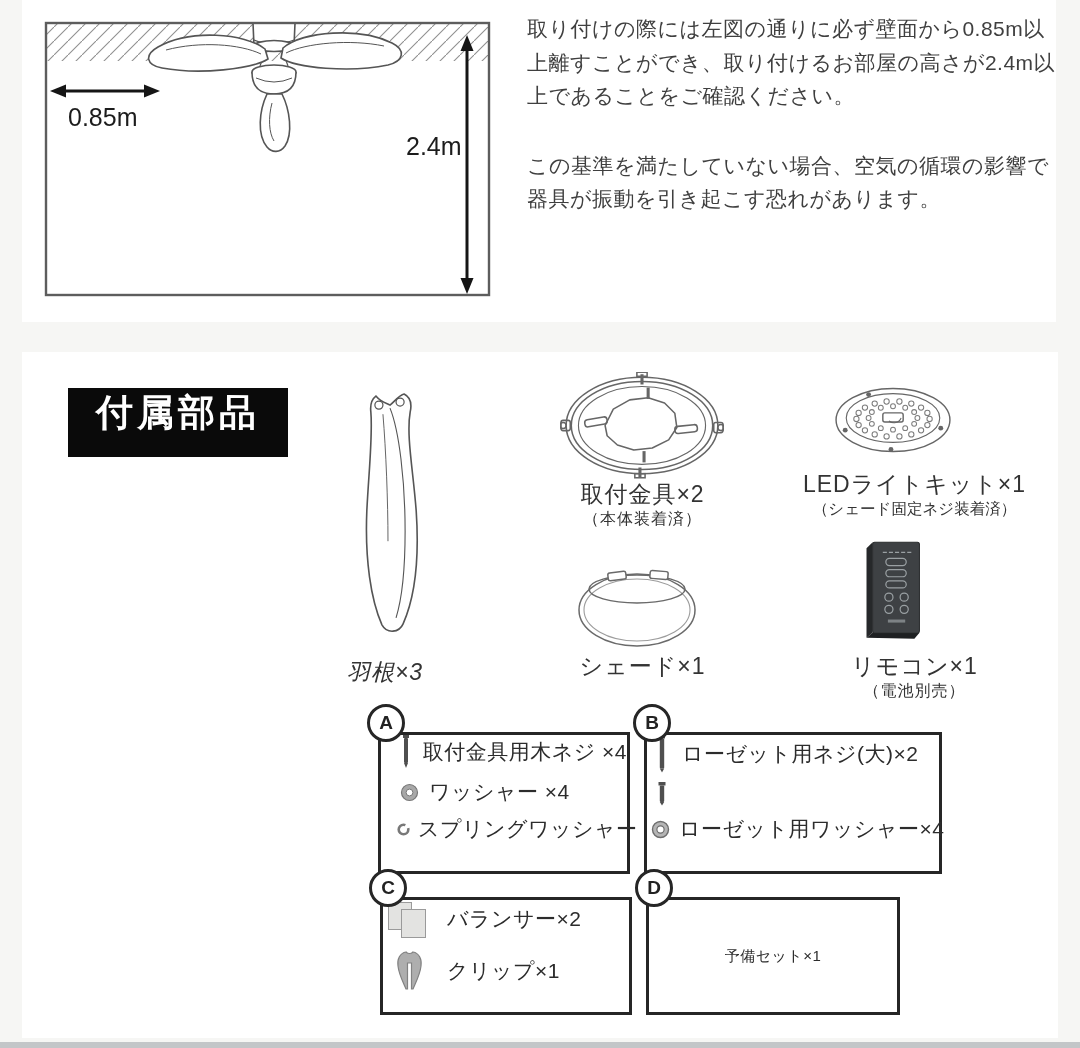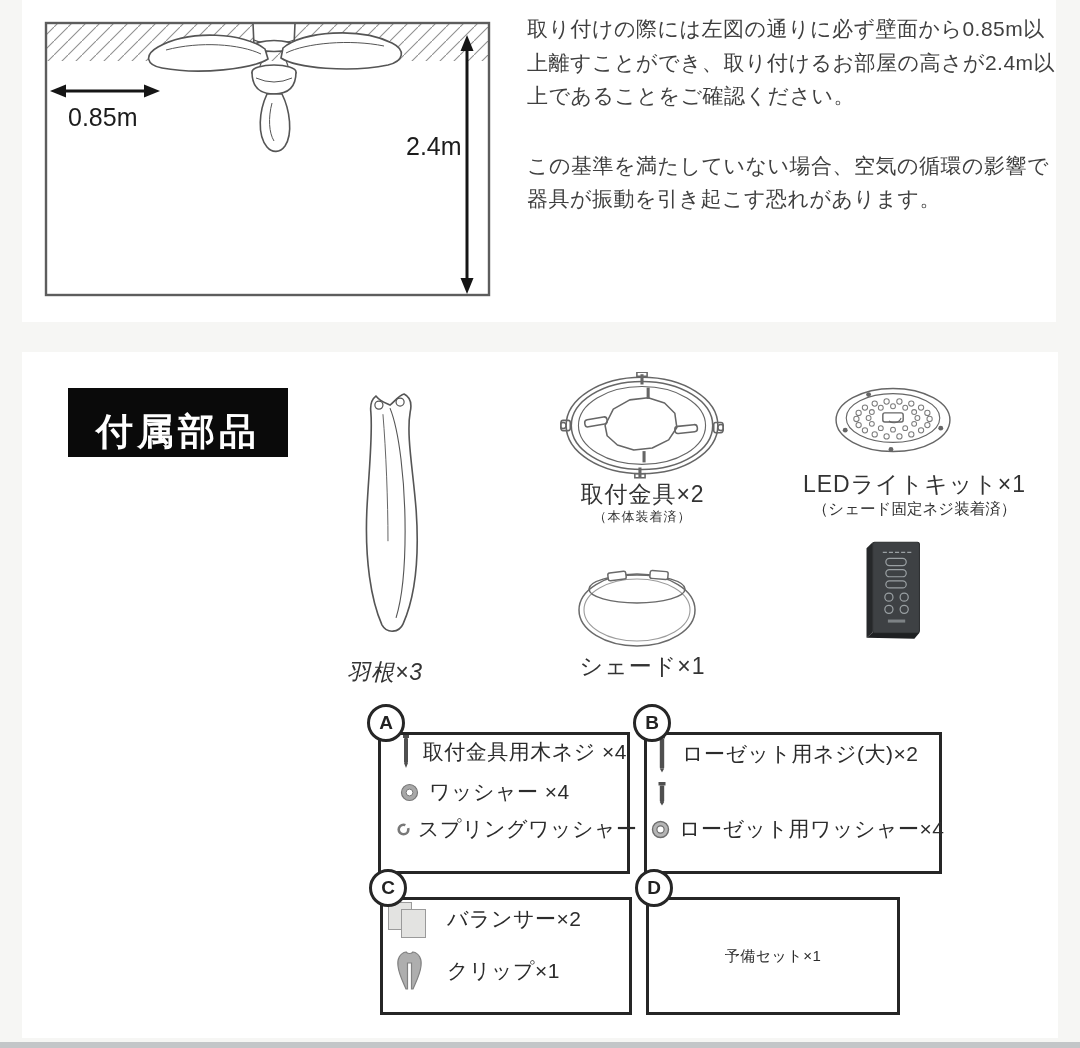--- a/index.html
+++ b/index.html
@@ -17,24 +17,24 @@
   
   .diagram-svg{position:absolute;left:18px;top:13px;}
   .instructions{position:absolute;left:505px;top:12px;width:534px;color:#3f3f3f;}
   .instructions p{margin:0;font-size:21px;line-height:1.6;letter-spacing:0.5px;}
   .instructions p + p{margin-top:36px;}
 
   
   .badge{
     position:absolute;left:46px;top:36px;width:220px;height:69px;background:#0a0a0a;
     color:#fff;font-size:37px;font-weight:bold;letter-spacing:4px;
-    display:flex;align-items:flex-end;justify-content:center;
+    display:flex;align-items:flex-start;justify-content:center;
   }
   .part-label{position:absolute;text-align:center;color:#333;font-size:23px;letter-spacing:1px;line-height:1.25;}
-  .part-label .note{font-size:13px;}
+  .part-label .note{font-size:16px;}
   .part-label .note-small{font-size:15.5px;letter-spacing:0;}
 
   .kit-box{position:absolute;border:3px solid #262626;background:#fff;}
   .kit-circle{
     position:absolute;left:-14px;top:-31px;width:32px;height:32px;border:3px solid #262626;border-radius:50%;
     background:#fff;display:flex;align-items:center;justify-content:center;
     font-size:19px;font-weight:bold;color:#222;z-index:2;
   }
   .kit-items{display:flex;flex-direction:column;justify-content:flex-start;height:100%;box-sizing:border-box;gap:9px;}
   .kit-row{display:flex;align-items:center;}
@@ -226,20 +226,24 @@
       <rect x="27" y="24" width="20" height="7" rx="3.5"></rect>
       <rect x="27" y="35" width="20" height="7" rx="3.5"></rect>
       <rect x="27" y="46" width="20" height="7" rx="3.5"></rect>
       <circle cx="30" cy="62" r="4"></circle>
         <circle cx="45" cy="62" r="4"></circle>
       <circle cx="30" cy="74" r="4"></circle>
         <circle cx="45" cy="74" r="4"></circle>
       <rect x="29" y="84" width="17" height="3" fill="#7d8285" stroke="none"></rect>
     </g>
   </svg>
+  <div class="part-label" style="left:790px;top:300px;width:205px;">
+    <div>リモコン×1</div>
+    <div class="note">（電池別売）</div>
+  </div>
 
   <div class="kit-box box-a" style="left:356px;top:380px;width:246px;height:136px;">
     <div class="kit-circle">A</div>
     <div class="kit-items">
       <div class="kit-row">
         <span class="kit-icon">
           <svg width="10" height="34" viewBox="0 0 10 34">
               <rect x="2" y="0" width="6" height="3" fill="#4f4f4f"></rect>
               <rect x="3" y="3" width="4" height="25" rx="1" fill="#4f4f4f"></rect>
               <polygon points="3,28 7,28 5,33" fill="#4f4f4f"></polygon>

